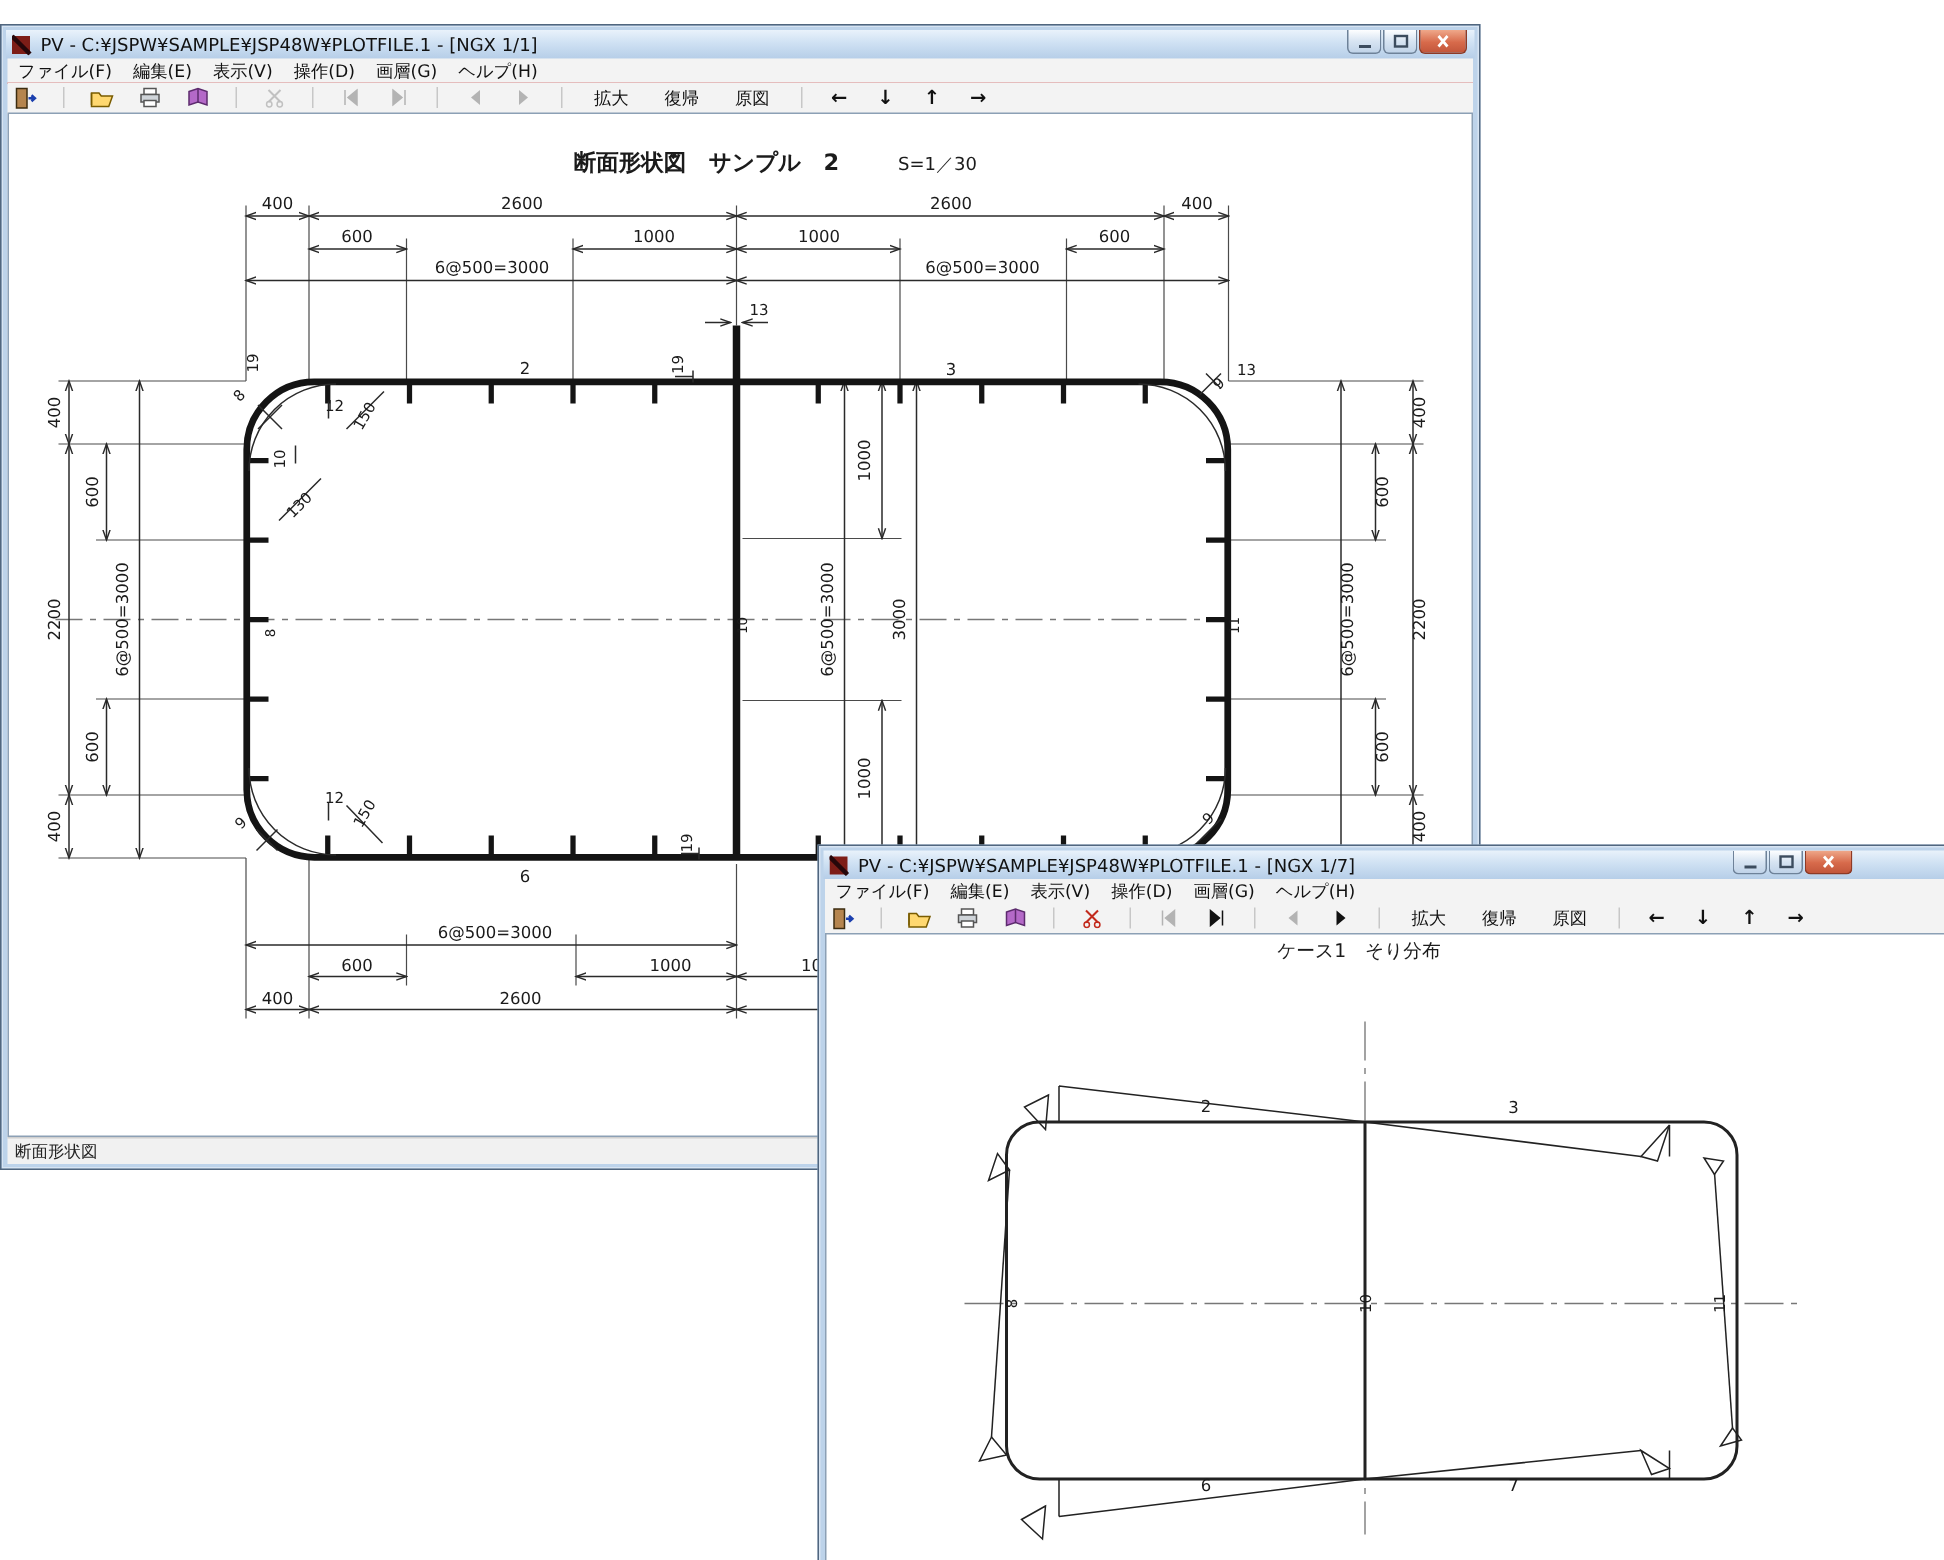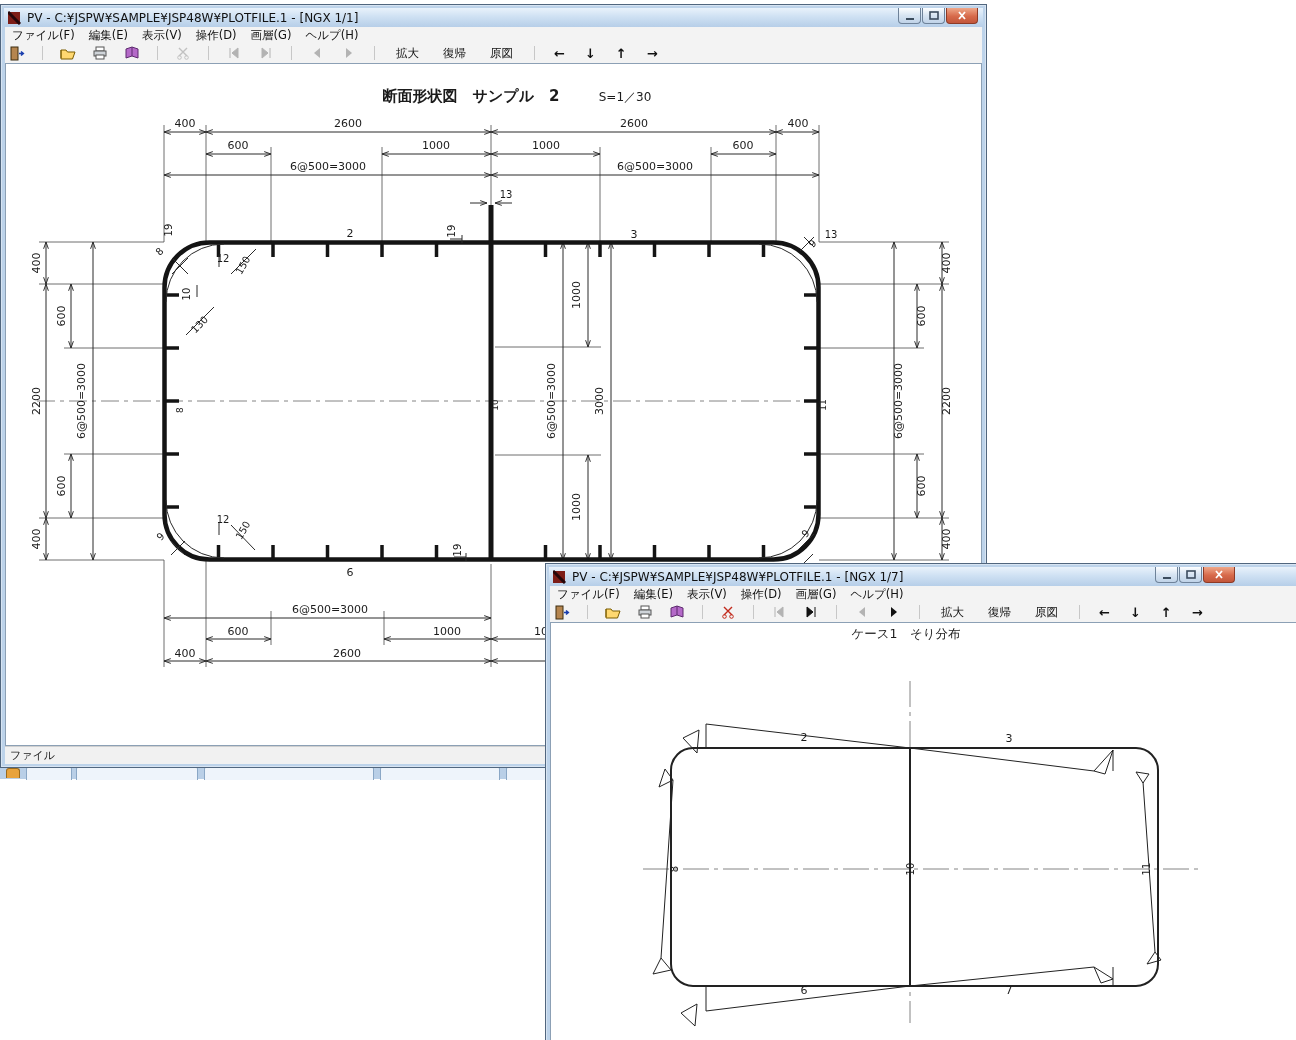--- a/index.html
+++ b/index.html
@@ -49,21 +49,21 @@
 
 <div class="bgstrip">
   <div class="bgseg" style="left:6px;width:12px;height:9px;top:5px;background:#e8a33d;border-color:#9a6a1c;"></div>
   <div class="bgseg" style="left:26px;width:44px;"></div>
   <div class="bgseg" style="left:76px;width:120px;"></div>
   <div class="bgseg" style="left:204px;width:168px;"></div>
   <div class="bgseg" style="left:380px;width:118px;"></div>
   <div class="bgseg" style="left:506px;width:40px;"></div>
 </div>
 
-<div class="window" style="left:0;top:4px;width:985px;height:762px;z-index:1;">
+<div class="window" style="left:0;top:16px;width:985px;height:762px;z-index:1;">
   <div class="titlebar">
     <svg width="14" height="14">
         <rect x="0" y="1" width="12" height="12" fill="#7d1d17"></rect>
         <path d="M0,1 L12,13" stroke="#26070a" stroke-width="3"></path>
       </svg>
     <span class="title-text">PV - C:¥JSPW¥SAMPLE¥JSP48W¥PLOTFILE.1 - [NGX 1/1]</span>
     <span class="caps">
       <span class="cap">
           <svg width="12" height="10">
             <path d="M2,8 H10" stroke="#3c4c5e" stroke-width="2"></path>
@@ -278,21 +278,21 @@
       <text x="229" y="580" font-size="11" text-anchor="middle">600</text>
       <text x="438" y="580" font-size="11" text-anchor="middle">1000</text>
       <text x="539" y="580" font-size="11" text-anchor="middle">1000</text>
       <text x="176" y="602" font-size="11" text-anchor="middle">400</text>
       <text x="338" y="602" font-size="11" text-anchor="middle">2600</text>
       <text x="462" y="46" font-size="15" font-weight="bold" text-anchor="middle">断面形状図　サンプル　2</text>
       <text x="616" y="46" font-size="12" text-anchor="middle">S=1／30</text>
     </svg>
 
   <div class="statusbar">
-    <span>ファイル</span>
+    <span>断面形状図</span>
   </div>
 </div>
 
 <div class="window" style="left:545px;top:563px;width:760px;height:490px;z-index:2;">
   <div class="titlebar">
     <svg width="14" height="14">
         <rect x="0" y="1" width="12" height="12" fill="#7d1d17"></rect>
         <path d="M0,1 L12,13" stroke="#26070a" stroke-width="3"></path>
       </svg>
     <span class="title-text">PV - C:¥JSPW¥SAMPLE¥JSP48W¥PLOTFILE.1 - [NGX 1/7]</span>

